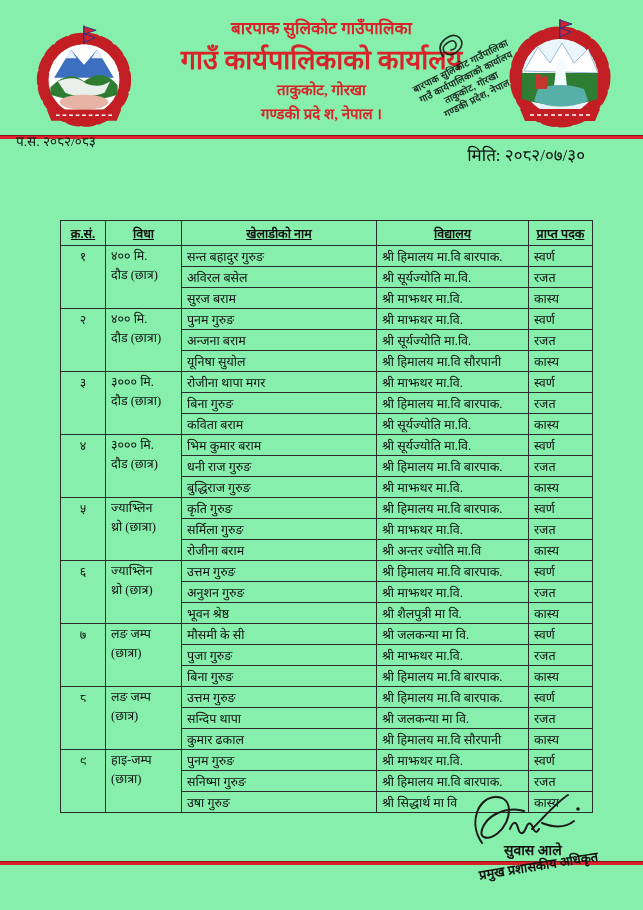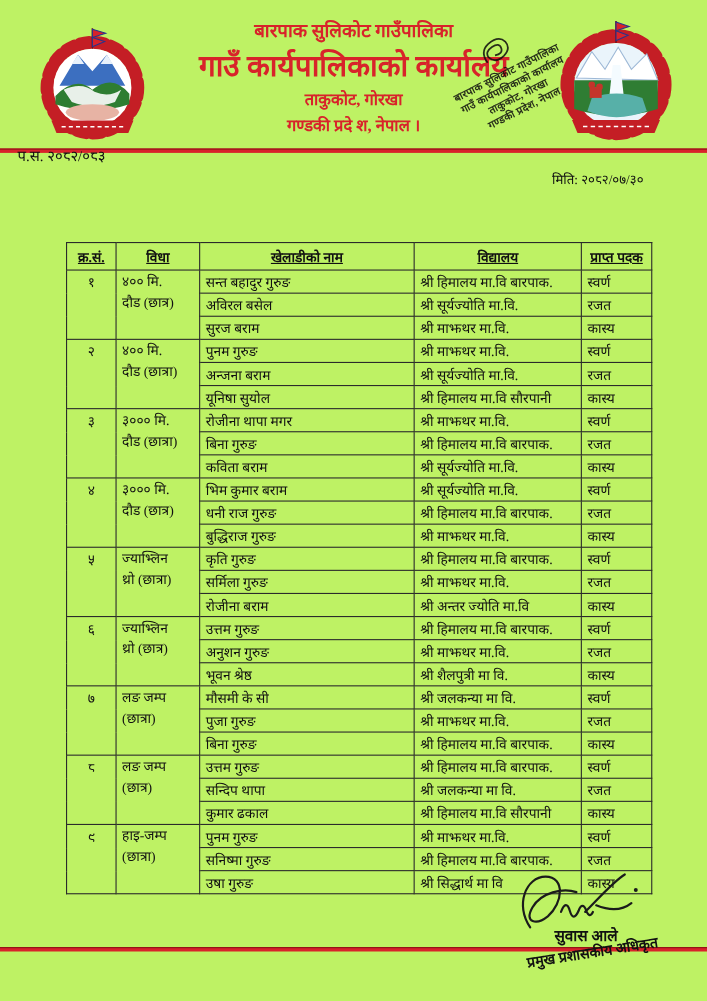--- a/index.html
+++ b/index.html
@@ -1,17 +1,17 @@
 <!DOCTYPE html>
 <html lang="ne"><head>
 <meta charset="utf-8">
 <style>
   html,body { margin:0; padding:0; background:#ffffff; }
   .page {
-    position:relative; width:643px; height:910px; background:#bef264;
+    position:relative; width:643px; height:910px; background:#86efac;
     font-family:"Liberation Serif", serif; color:#111; overflow:hidden;
   }
   
   .lh-line { position:absolute; left:0; width:100%; text-align:center; color:#d8232a; font-weight:bold; }
   .lh1 { top:16px; font-size:17px; }
   .lh2 { top:40px; font-size:27px; }
   .lh3 { top:79px; font-size:15px; }
   .lh4 { top:103px; font-size:15px; }
   .emblem { position:absolute; }
   .emblem-left  { left:28px;  top:16px; }
@@ -22,21 +22,21 @@
     transform:rotate(-27deg); opacity:.85; text-align:center;
     color:#0d0d0d; font-weight:bold; z-index:3;
   }
   .stamp .ln { font-size:9.5px; line-height:12px; letter-spacing:.3px; }
   
   .rule { position:absolute; left:0; width:100%; background:#d8232a; }
   .rule-top    { top:135px; height:3px; border-top:1px solid #8e1016; }
   .rule-bottom { top:861px; height:3px; border-top:1px solid #8e1016; }
   
   .refno { position:absolute; left:16px;  top:132px; font-size:13.5px; }
-  .ldate { position:absolute; right:58px; top:143px; font-size:12px;margin-top:11px; }
+  .ldate { position:absolute; right:58px; top:143px; font-size:17px; }
   
   .intro { position:absolute; left:40px; right:40px; top:166px; text-align:center;
            font-size:13.5px; line-height:22px; }
   .intro b.it { font-style:italic; }
   
   .results { position:absolute; left:60px; top:220px; border-collapse:collapse; table-layout:fixed; }
   .results th, .results td { border:1px solid #2b2b2b; font-size:12.5px; overflow:hidden; }
   .results th { font-weight:bold; text-align:center; height:24px; padding:0 2px;text-decoration:underline; }
   .results td { height:20px; padding:0 5px; }
   .results td.sn { text-align:center; vertical-align:top; padding-top:2px; }

